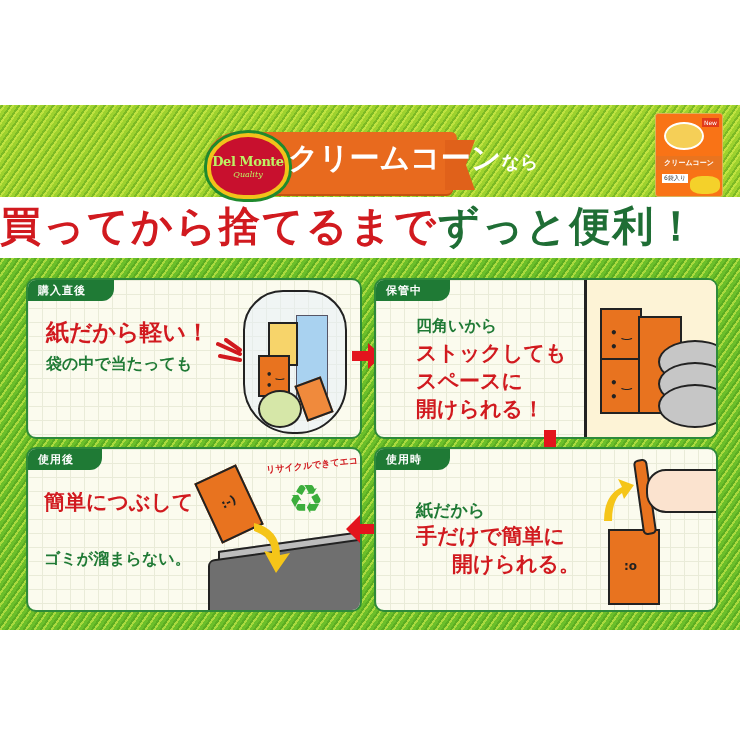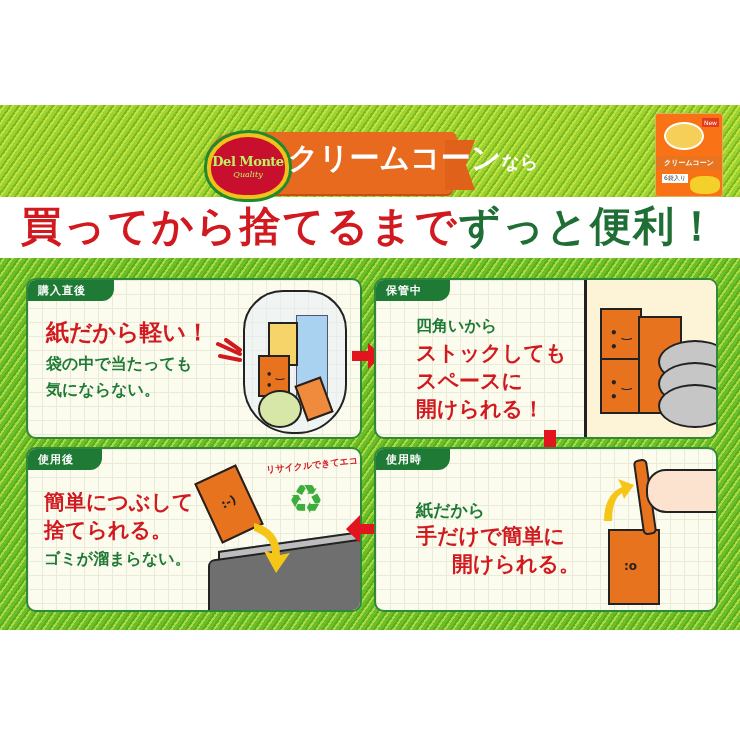--- a/index.html
+++ b/index.html
@@ -16,21 +16,21 @@
   .logo .brand{font-family:"DejaVu Serif",serif;font-weight:bold;font-size:13px;letter-spacing:-0.5px;}
   .logo .sub{font-family:"DejaVu Serif",serif;font-style:italic;font-size:8px;margin-top:1px;}
   .ribbon-text{position:absolute;left:288px;top:138px;color:#fff;font-weight:bold;font-size:30px;letter-spacing:0px;white-space:nowrap;}
   .ribbon-text .small{font-size:18px;}
   .product{position:absolute;left:655px;top:113px;width:66px;height:82px;background:#f97316;border:1px solid #d9b35c;border-radius:3px;overflow:hidden;}
   .product .bowl{position:absolute;left:8px;top:8px;width:36px;height:24px;background:#f5cf57;border-radius:50%;border:2px solid #fff;}
   .product .label{position:absolute;left:0;top:42px;width:100%;height:14px;background:#e9741f;color:#fff;font-size:7px;font-weight:bold;text-align:center;line-height:14px;}
   .product .new{position:absolute;right:3px;top:4px;background:#e23a1a;color:#fff;font-size:6px;padding:1px 2px;}
   .product .corn{position:absolute;right:2px;bottom:2px;width:30px;height:18px;background:#f4d12a;border-radius:40%;}
   .product .count{position:absolute;left:6px;top:60px;font-size:6px;color:#333;background:#fff;padding:0 2px;}
-  .headline{position:absolute;left:0;top:199px;width:740px;text-align:center;font-weight:bold;font-size:41px;letter-spacing:2px;white-space:nowrap;}
+  .headline{position:absolute;left:0;top:199px;width:740px;font-weight:bold;font-size:41px;letter-spacing:2px;white-space:nowrap;}
   .headline .red{color:#d11a1f;}
   .headline .green{color:#1f6e35;}
   .panel{position:absolute;background:#fbfbee;border-radius:10px;border:2px solid #2e8a3a;overflow:hidden;
     background-image:linear-gradient(#e9ebd8 1px,transparent 1px),linear-gradient(90deg,#e9ebd8 1px,transparent 1px);background-size:14px 14px;}
   .p1{left:26px;top:278px;width:332px;height:157px;}
   .p2{left:374px;top:278px;width:340px;height:157px;}
   .p3{left:26px;top:447px;width:332px;height:161px;}
   .p4{left:374px;top:447px;width:340px;height:161px;}
   .tag{position:absolute;left:0;top:0;background:#1f7a35;color:#fff;font-weight:bold;font-size:11px;padding:3px 28px 3px 10px;border-radius:0 0 12px 0;letter-spacing:1px;}
   .txt{position:absolute;font-weight:bold;white-space:nowrap;line-height:1.3;}
@@ -78,21 +78,20 @@
 </div>
 
 <div class="headline">
   <span class="red">買ってから捨てるまで</span><span class="green">ずっと便利！</span>
 </div>
 
 <div class="panel p1">
   <div class="tag">購入直後</div>
   <div class="txt red big" style="left:18px;top:38px;font-size:23px;">紙だから軽い！</div>
   <div class="txt grn med" style="left:18px;top:74px;">袋の中で当たっても</div>
-  <div class="txt grn med" style="left:18px;top:100px;">気にならない。</div>
   <svg class="arrow" style="left:188px;top:58px" width="28" height="30">
     <path d="M2 6 L24 16 M4 18 L24 22 M10 2 L24 12" stroke="#d11a1f" stroke-width="4" stroke-linecap="round"></path>
   </svg>
   <div class="bag"></div>
   <div class="milk" style="left:268px;top:35px;width:30px;height:85px;"></div>
   <div class="box-or" style="left:240px;top:42px;width:26px;height:40px;background:#f7d46a;"></div>
   <div class="box-or" style="left:230px;top:75px;width:28px;height:38px;">
       <span class="face" style="left:6px;top:12px;font-size:10px;">• ‿ •</span>
     </div>
   <div class="cab" style="left:230px;top:110px;width:40px;height:34px;"></div>
@@ -122,21 +121,20 @@
   <div class="plate" style="left:282px;top:104px;width:70px;height:40px;"></div>
 </div>
 
 <svg class="arrow" style="left:535px;top:430px" width="30" height="34">
   <path d="M9 0 H21 V18 H30 L15 34 L0 18 H9 Z" fill="#e3141d"></path>
 </svg>
 
 <div class="panel p3">
   <div class="tag">使用後</div>
   <div class="txt red big" style="left:16px;top:40px;font-family:Liberation Serif, serif;">簡単につぶして</div>
-  <div class="txt red big" style="left:16px;top:68px;">捨てられる。</div>
   <div class="txt grn med" style="left:16px;top:100px;">ゴミが溜まらない。</div>
   <div class="bin-in"></div>
   <div class="bin"></div>
   <div class="box-or" style="left:178px;top:22px;width:42px;height:62px;transform:rotate(-25deg);">
       <span class="face" style="left:14px;top:22px;">:-)</span>
     </div>
   <svg class="arrow" style="left:222px;top:70px" width="46" height="56">
     <path d="M4 4 Q30 10 30 36 L40 34 L26 54 L14 32 L22 34 Q22 18 4 12 Z" fill="#f5c518"></path>
   </svg>
   <div class="eco">リサイクルできてエコ</div>

